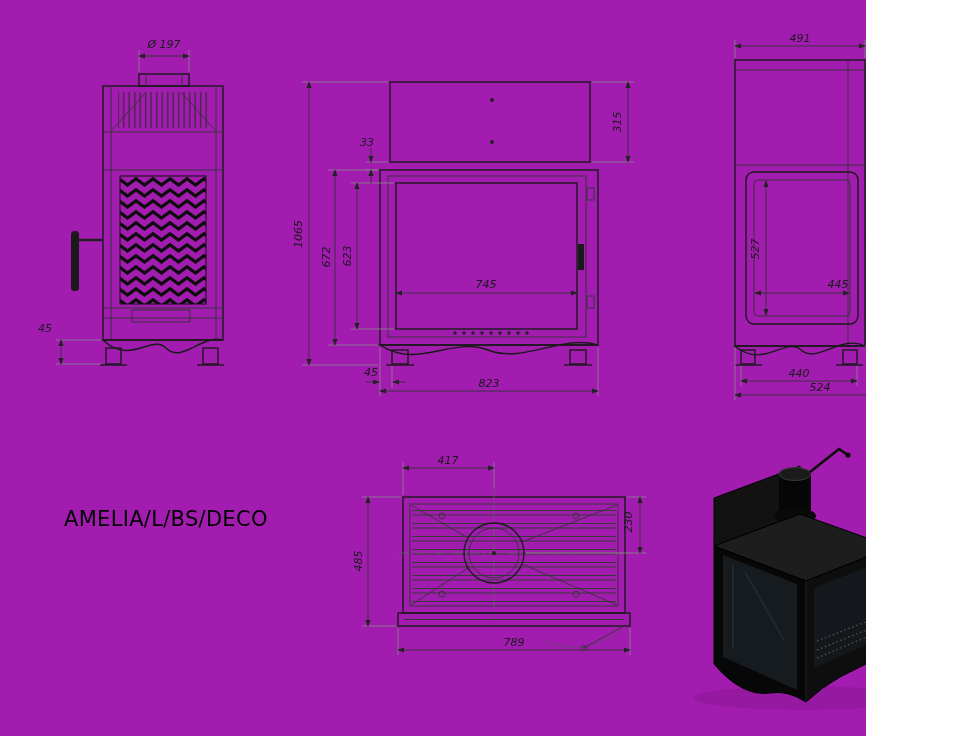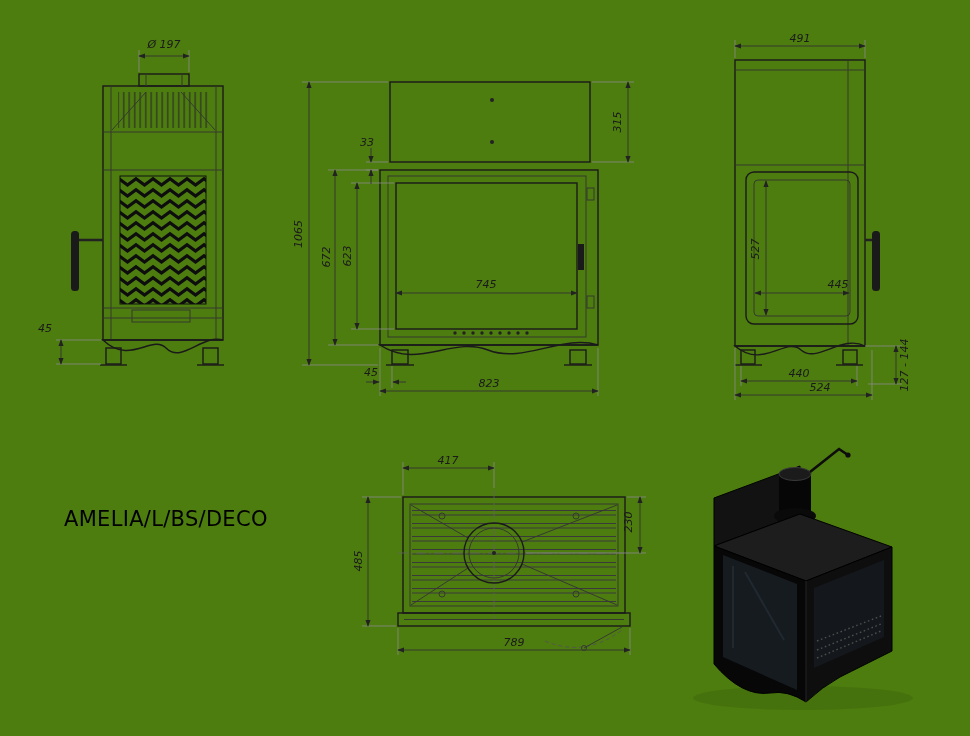--- a/index.html
+++ b/index.html
@@ -1,16 +1,16 @@
 <!DOCTYPE html>
 <html><head>
 <meta charset="utf-8">
 <style>
   html,body{margin:0;padding:0;background:#ffffff;}
-  .page{position:relative;width:970px;height:736px;background:#4d7c0f;overflow:hidden;
+  .page{position:relative;width:866px;height:736px;background:#a21caf;overflow:hidden;
         font-family:"DejaVu Sans",sans-serif;}
   svg{position:absolute;left:0;top:0;}
   .edge{stroke:#1a1a1a;stroke-width:1.4;fill:none;}
   .edge-thin{stroke:#333;stroke-width:.9;fill:none;}
   .ext{stroke:#8a8a8a;stroke-width:.8;fill:none;}
   .dimline{stroke:#333;stroke-width:.9;fill:none;}
   .cl{stroke:#666;stroke-width:.7;fill:none;stroke-dasharray:10 3 2 3;}
   text.dim{font-family:"DejaVu Sans",sans-serif;font-style:italic;font-size:11px;fill:#1a1a1a;}
   text.title{font-family:"DejaVu Sans",sans-serif;font-size:21px;font-weight:400;fill:#000;letter-spacing:.3px;}
 </style>

